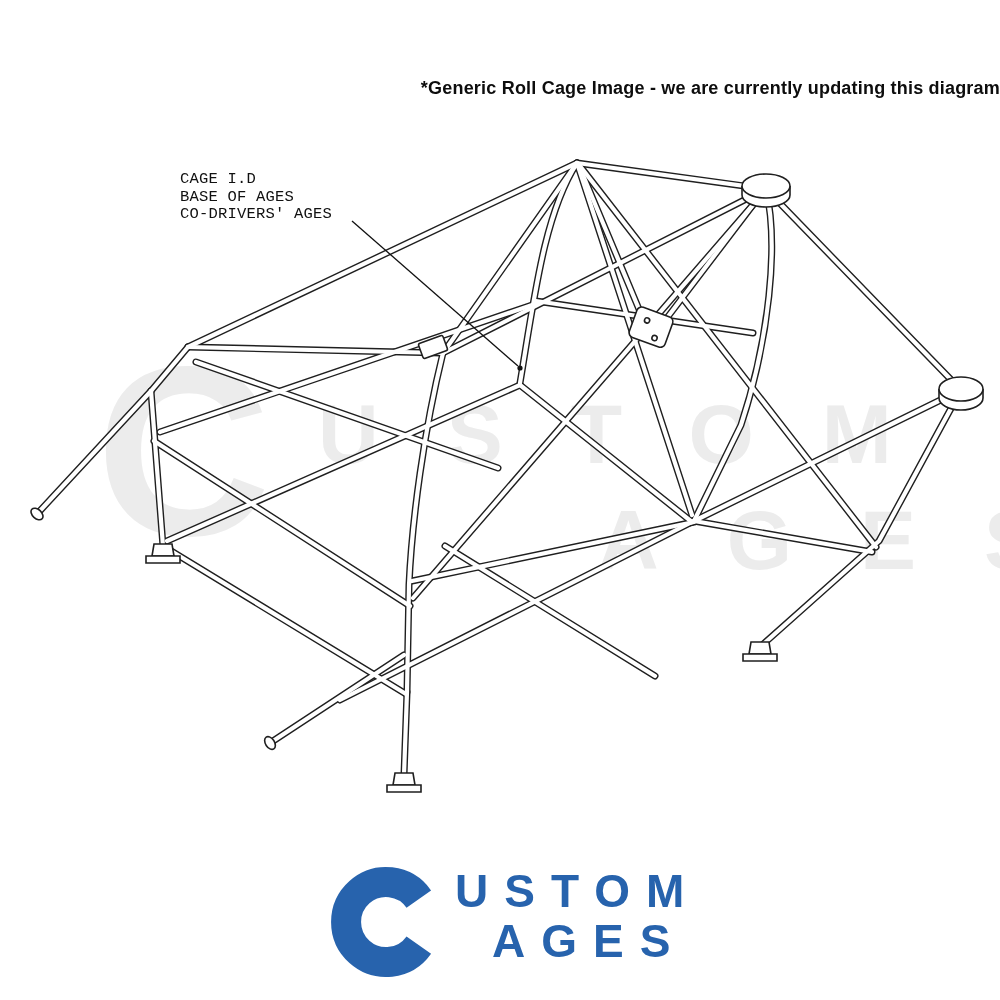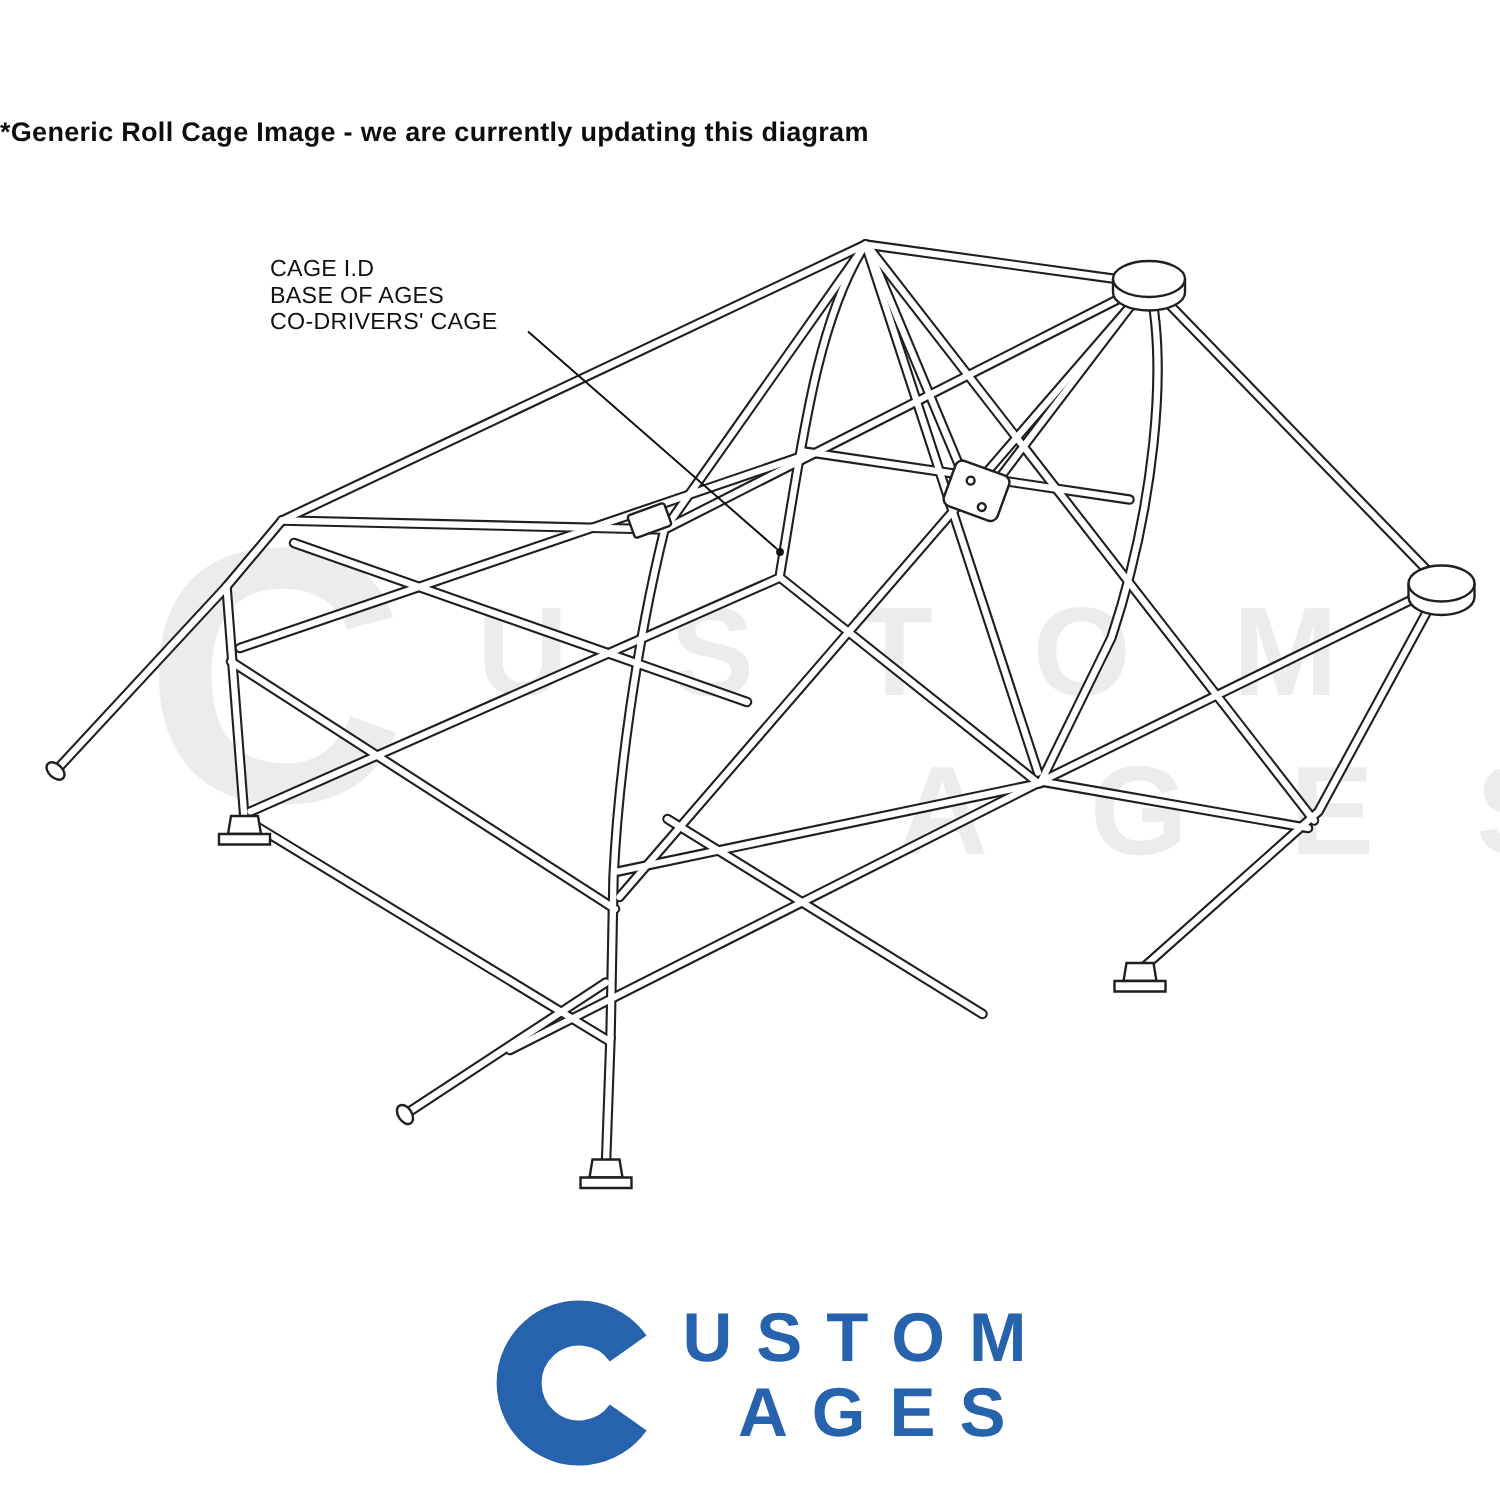--- a/index.html
+++ b/index.html
@@ -7,21 +7,21 @@
     position:relative;
     width:1000px;height:1000px;
     background:#ffffff;
     overflow:hidden;
     font-family:"Liberation Sans", sans-serif;
   }
   
   .note{
     position:absolute;
     top:78px;left:0;width:1000px;
-    text-align:left;
+    text-align:right;
     font-size:18px;
     font-weight:bold;
     color:#0d0d0d;
     letter-spacing:0.2px;
   }
   
   .watermark{position:absolute;top:0;left:0;width:1000px;height:1000px;z-index:1;color:#ececec;}
   .wm-c{
     position:absolute;left:96px;top:330px;
     font-size:242px;font-weight:700;line-height:1;
@@ -36,21 +36,21 @@
   }
   
   .cage-svg{position:absolute;top:0;left:0;z-index:2;}
   .tube-outline{stroke:#1f1f1f;stroke-width:7;stroke-linecap:round;stroke-linejoin:round;fill:none;}
   .tube-inner{stroke:#ffffff;stroke-width:4.2;stroke-linecap:round;stroke-linejoin:round;fill:none;}
   .detail{fill:#ffffff;stroke:#1f1f1f;stroke-width:1.6;}
   .leader{stroke:#111111;stroke-width:1.3;fill:none;}
   
   .callout{
     position:absolute;left:180px;top:171px;z-index:3;
-    font-size:15.5px;line-height:17.5px;color:#111111;letter-spacing:0.2px;
+    font-size:15.5px;line-height:17.5px;color:#111111;letter-spacing:0.2px;font-family:Liberation Mono, monospace;
   }
   
   .logo{position:absolute;top:0;left:0;width:1000px;height:1000px;z-index:3;}
   .logo-c{position:absolute;left:0;top:0;}
   .logo-l1{
     position:absolute;left:455px;top:868px;
     font-size:46px;font-weight:bold;letter-spacing:16px;line-height:1;
     color:#2763ad;
   }
   .logo-l2{
@@ -160,21 +160,21 @@
       <rect class="detail" x="420" y="339" width="26" height="16" rx="2"></rect>
     </g>
 
     <path class="leader" d="M352 221 L518 366"></path>
     <circle cx="520" cy="368" r="2.6" fill="#111111"></circle>
   </svg>
 
   <div class="callout">
     <div>CAGE I.D</div>
     <div>BASE OF AGES</div>
-    <div>CO-DRIVERS' CAGE</div>
+    <div>CO-DRIVERS' AGES</div>
   </div>
 
   <div class="logo">
     <svg class="logo-c" width="1000" height="1000" viewBox="0 0 1000 1000">
       <path d="M418.8 899 A 40 40 0 1 0 418.8 945" fill="none" stroke="#2763ad" stroke-width="30" stroke-linecap="butt"></path>
     </svg>
     <span class="logo-l1">USTOM</span>
     <span class="logo-l2">AGES</span>
   </div>
 

